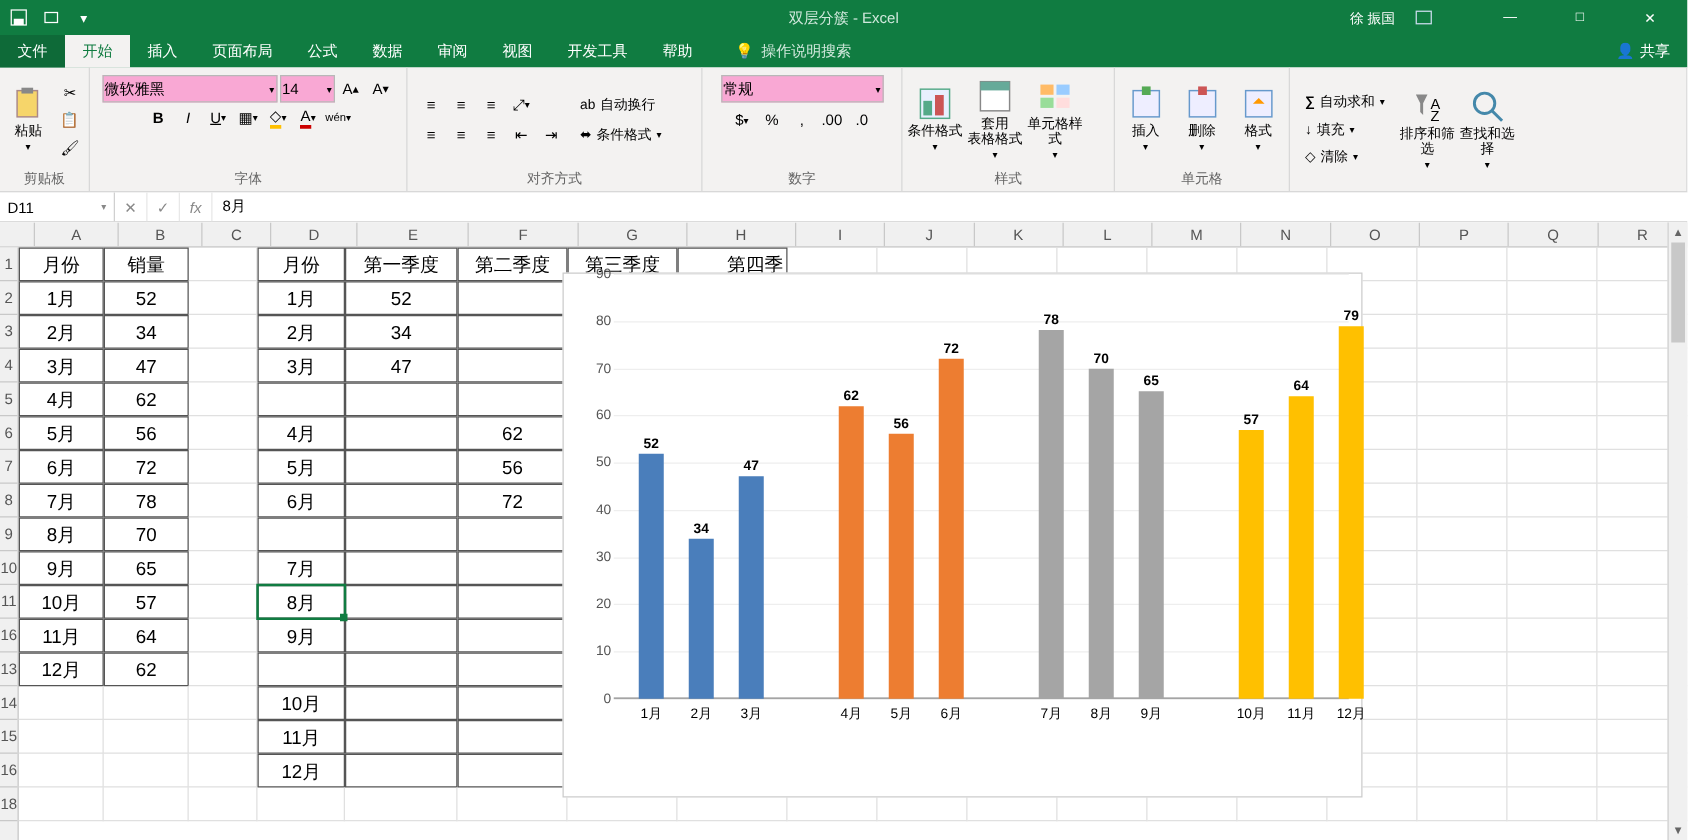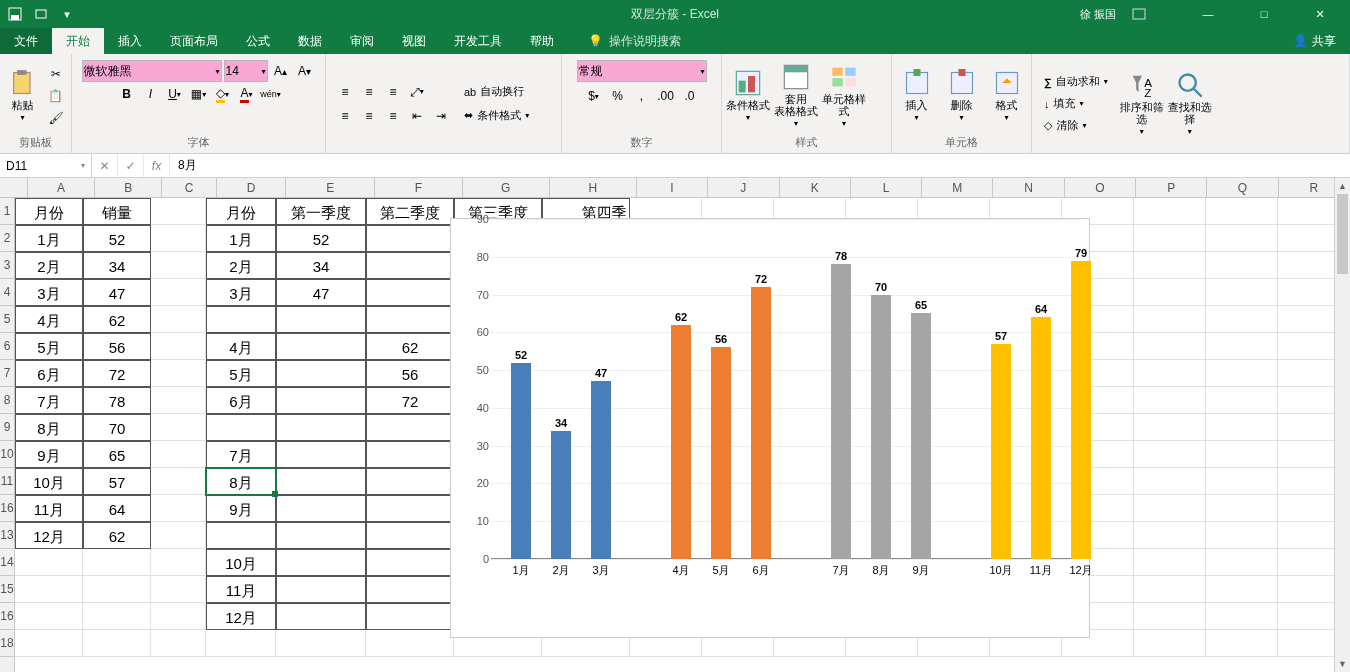--- a/index.html
+++ b/index.html
@@ -216,20 +216,21 @@
             <span>ab</span>
             <span>自动换行</span>
           </div>
         <div class="widebtn">
             <span>⬌</span>
             <span>条件格式</span>
             <span class="tri">▾</span>
           </div>
       </div>
     </div>
+    <div class="group-label">对齐方式</div>
   </div>
 
   <div class="group" style="width:160px">
     <div class="group-body col" style="padding:4px;gap:4px">
       <div class="combo" style="width:130px">
           <span>常规</span>
           <span style="margin-left:auto" class="tri">▾</span>
         </div>
       <div class="row">
         <div class="smbtn">$<span class="tri">▾</span></div>

